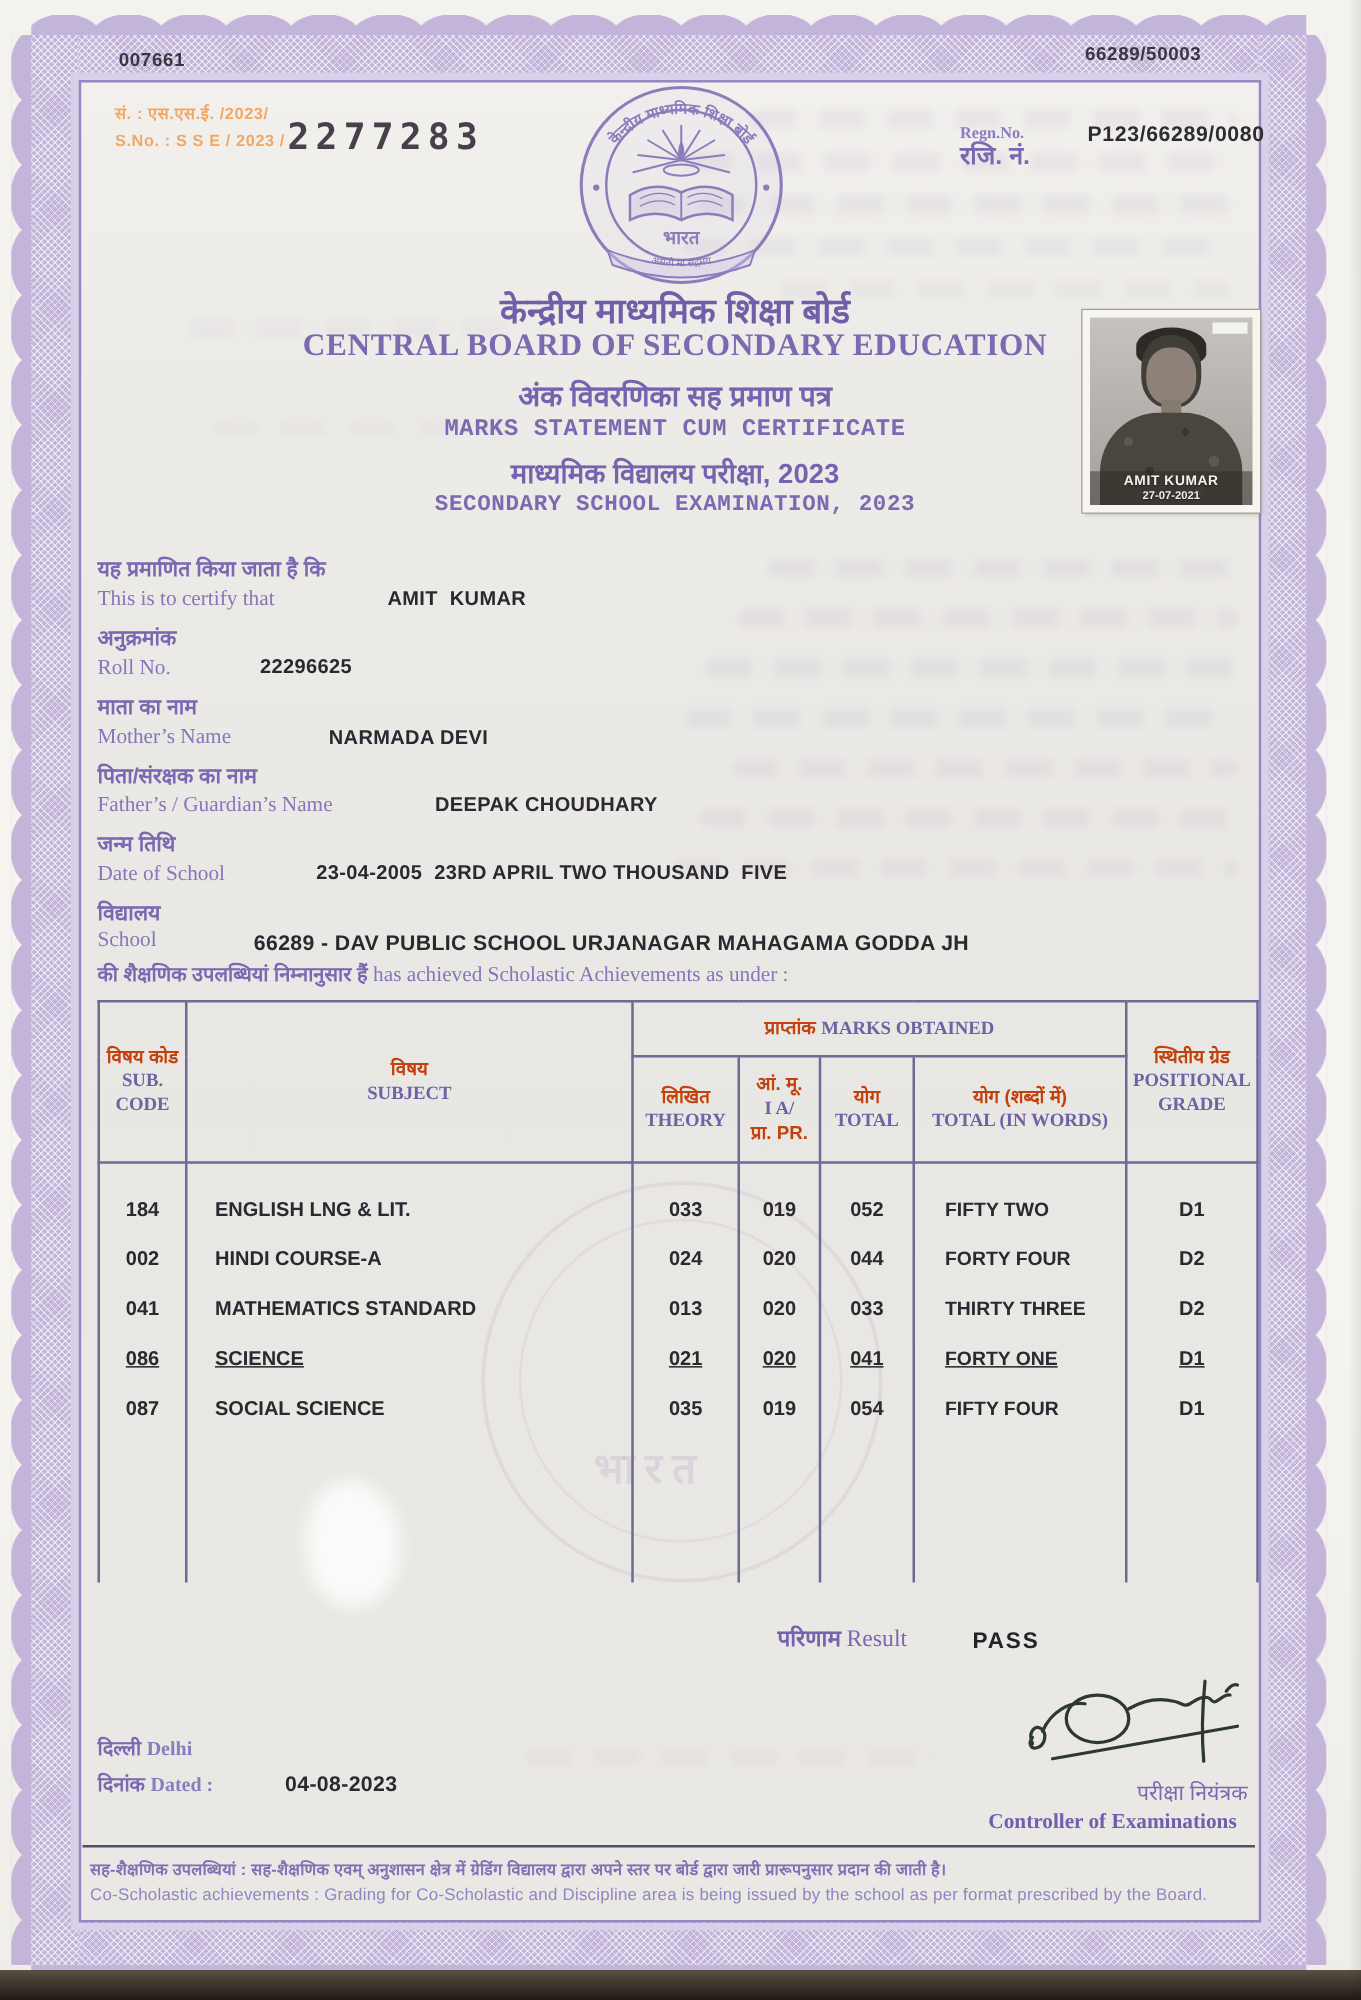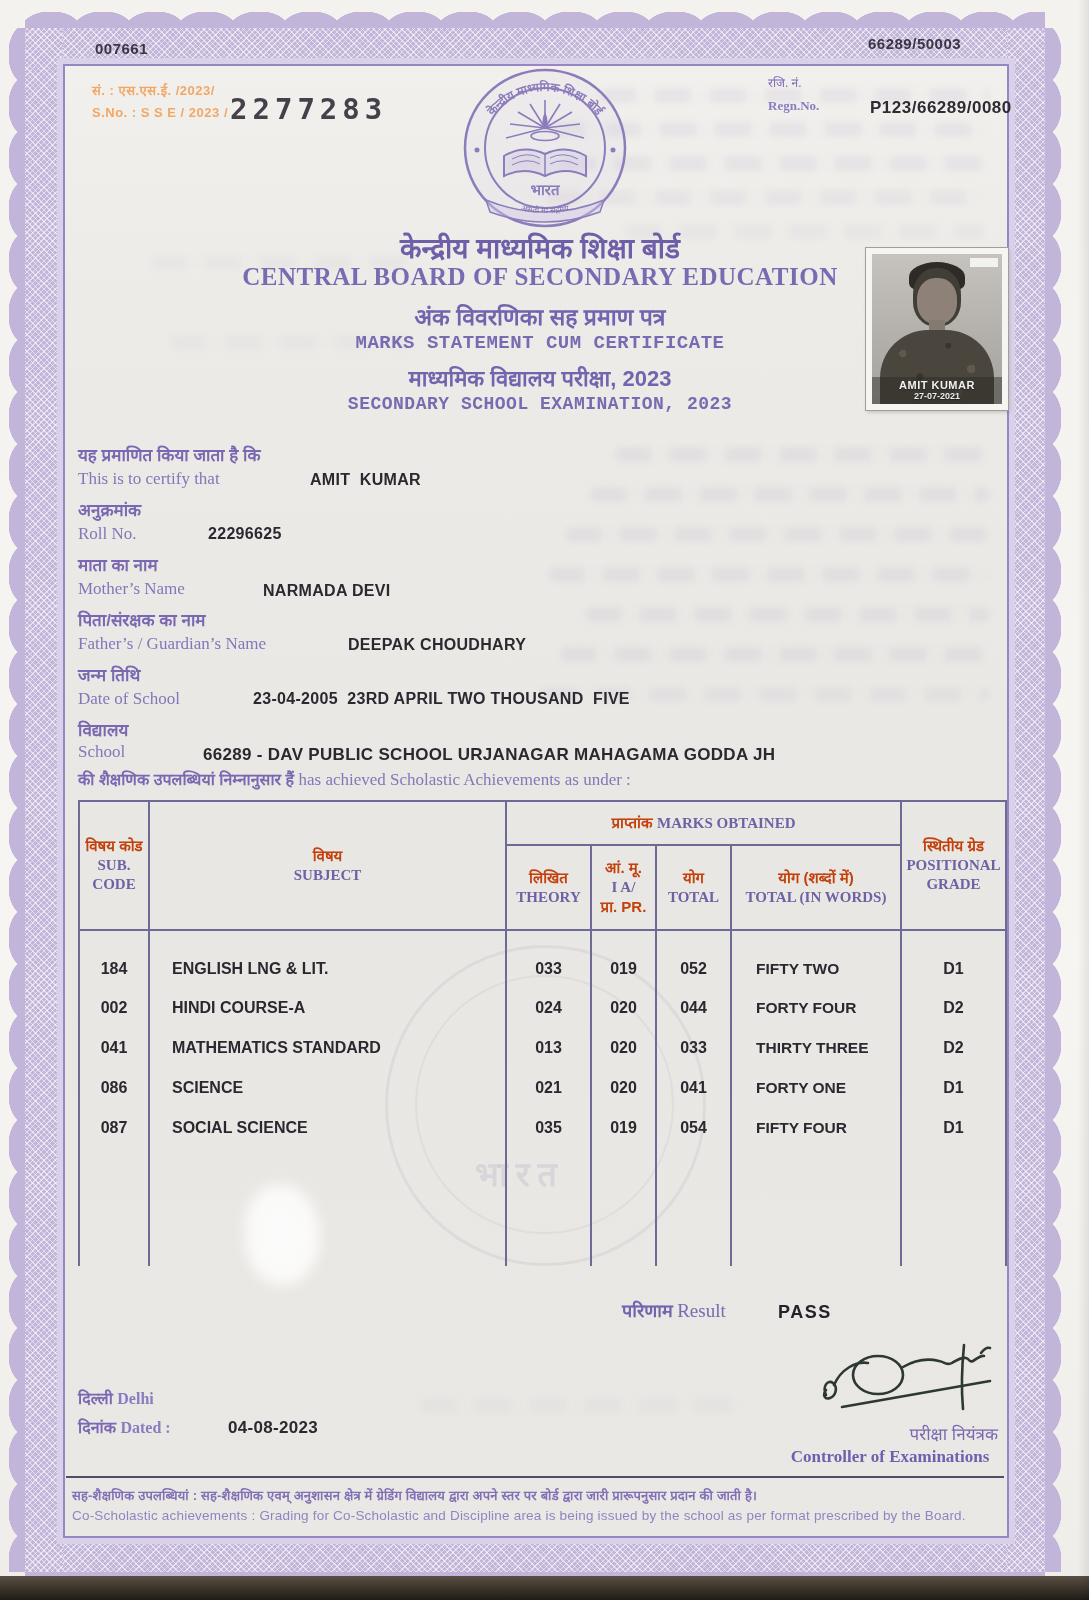--- a/index.html
+++ b/index.html
@@ -44,21 +44,21 @@
   .ghost{position:absolute;height:15px;border-radius:8px;
     background:repeating-linear-gradient(90deg,rgba(139,121,180,.17) 0 36px,rgba(139,121,180,.02) 36px 55px);
     filter:blur(3px);opacity:.55;}
   .wm-circle{border-radius:50%;border:3px solid rgba(128,108,168,.10);}
   .wm-circle2{border-radius:50%;border:2px solid rgba(128,108,168,.08);}
   .wm-text{color:rgba(128,108,168,.15);font-size:34px;font-weight:bold;letter-spacing:8px;}
   .blotch{background:rgba(255,255,255,.8);filter:blur(7px);border-radius:45% 55% 50% 50%;}
   .band-serial{font-size:15px;font-weight:bold;color:#3b3642;letter-spacing:.5px;}
   .orange-line{font-size:13px;font-weight:bold;color:#f2a765;letter-spacing:.5px;line-height:21px;}
   .big-serial{font-family:"DejaVu Sans Mono",monospace;font-size:29px;font-weight:bold;letter-spacing:5px;color:#45404a;}
-  .regn-label-hi{font-size:12px;font-weight:normal;color:#7b68b2;}
+  .regn-label-hi{font-size:20px;font-weight:bold;color:#7b68b2;margin-top:36px;}
   .regn-label-en{font-size:13px;font-weight:bold;color:#8a7cc0;font-family:"Liberation Serif",serif;}
   .regn-value{font-size:17px;font-weight:bold;color:#2e2b33;letter-spacing:.5px;}
   .h-center{left:60px;width:960px;text-align:center;}
   .h1hi{font-size:28px;font-weight:bold;color:#6f5fa8;}
   .h1en{font-size:25px;font-weight:bold;color:#7a6ab2;font-family:"Liberation Serif",serif;letter-spacing:.5px;}
   .h2hi{font-size:23px;font-weight:bold;color:#7463ae;}
   .h2en{font-size:19px;font-weight:bold;color:#7a6ab2;font-family:Liberation Mono, monospace;letter-spacing:.5px;}
   .lbl-hi{font-size:17px;font-weight:bold;color:#7b68b2;}
   .lbl-en{font-size:17px;color:#8576ba;font-family:"Liberation Serif",serif;}
   .val{font-size:16px;font-weight:bold;color:#2b2830;white-space:pre;letter-spacing:.3px;}
@@ -310,21 +310,21 @@
       </tr>
       <tr style="height:40px;">
         <td class="body-cell cell-center td-val">041</td>
         <td class="body-cell cell-left td-val" style="padding-left:22px;">MATHEMATICS STANDARD</td>
         <td class="body-cell cell-center td-val">013</td>
         <td class="body-cell cell-center td-val">020</td>
         <td class="body-cell cell-center td-val">033</td>
         <td class="body-cell cell-left td-val" style="padding-left:24px;font-size:15.5px;">THIRTY THREE</td>
         <td class="body-cell cell-center td-val">D2</td>
       </tr>
-      <tr style="height:40px;">
+      <tr style="height:40px;text-decoration:underline;">
         <td class="body-cell cell-center td-val">086</td>
         <td class="body-cell cell-left td-val" style="padding-left:22px;">SCIENCE</td>
         <td class="body-cell cell-center td-val">021</td>
         <td class="body-cell cell-center td-val">020</td>
         <td class="body-cell cell-center td-val">041</td>
         <td class="body-cell cell-left td-val" style="padding-left:24px;font-size:15.5px;">FORTY ONE</td>
         <td class="body-cell cell-center td-val">D1</td>
       </tr>
       <tr style="height:40px;">
         <td class="body-cell cell-center td-val">087</td>

